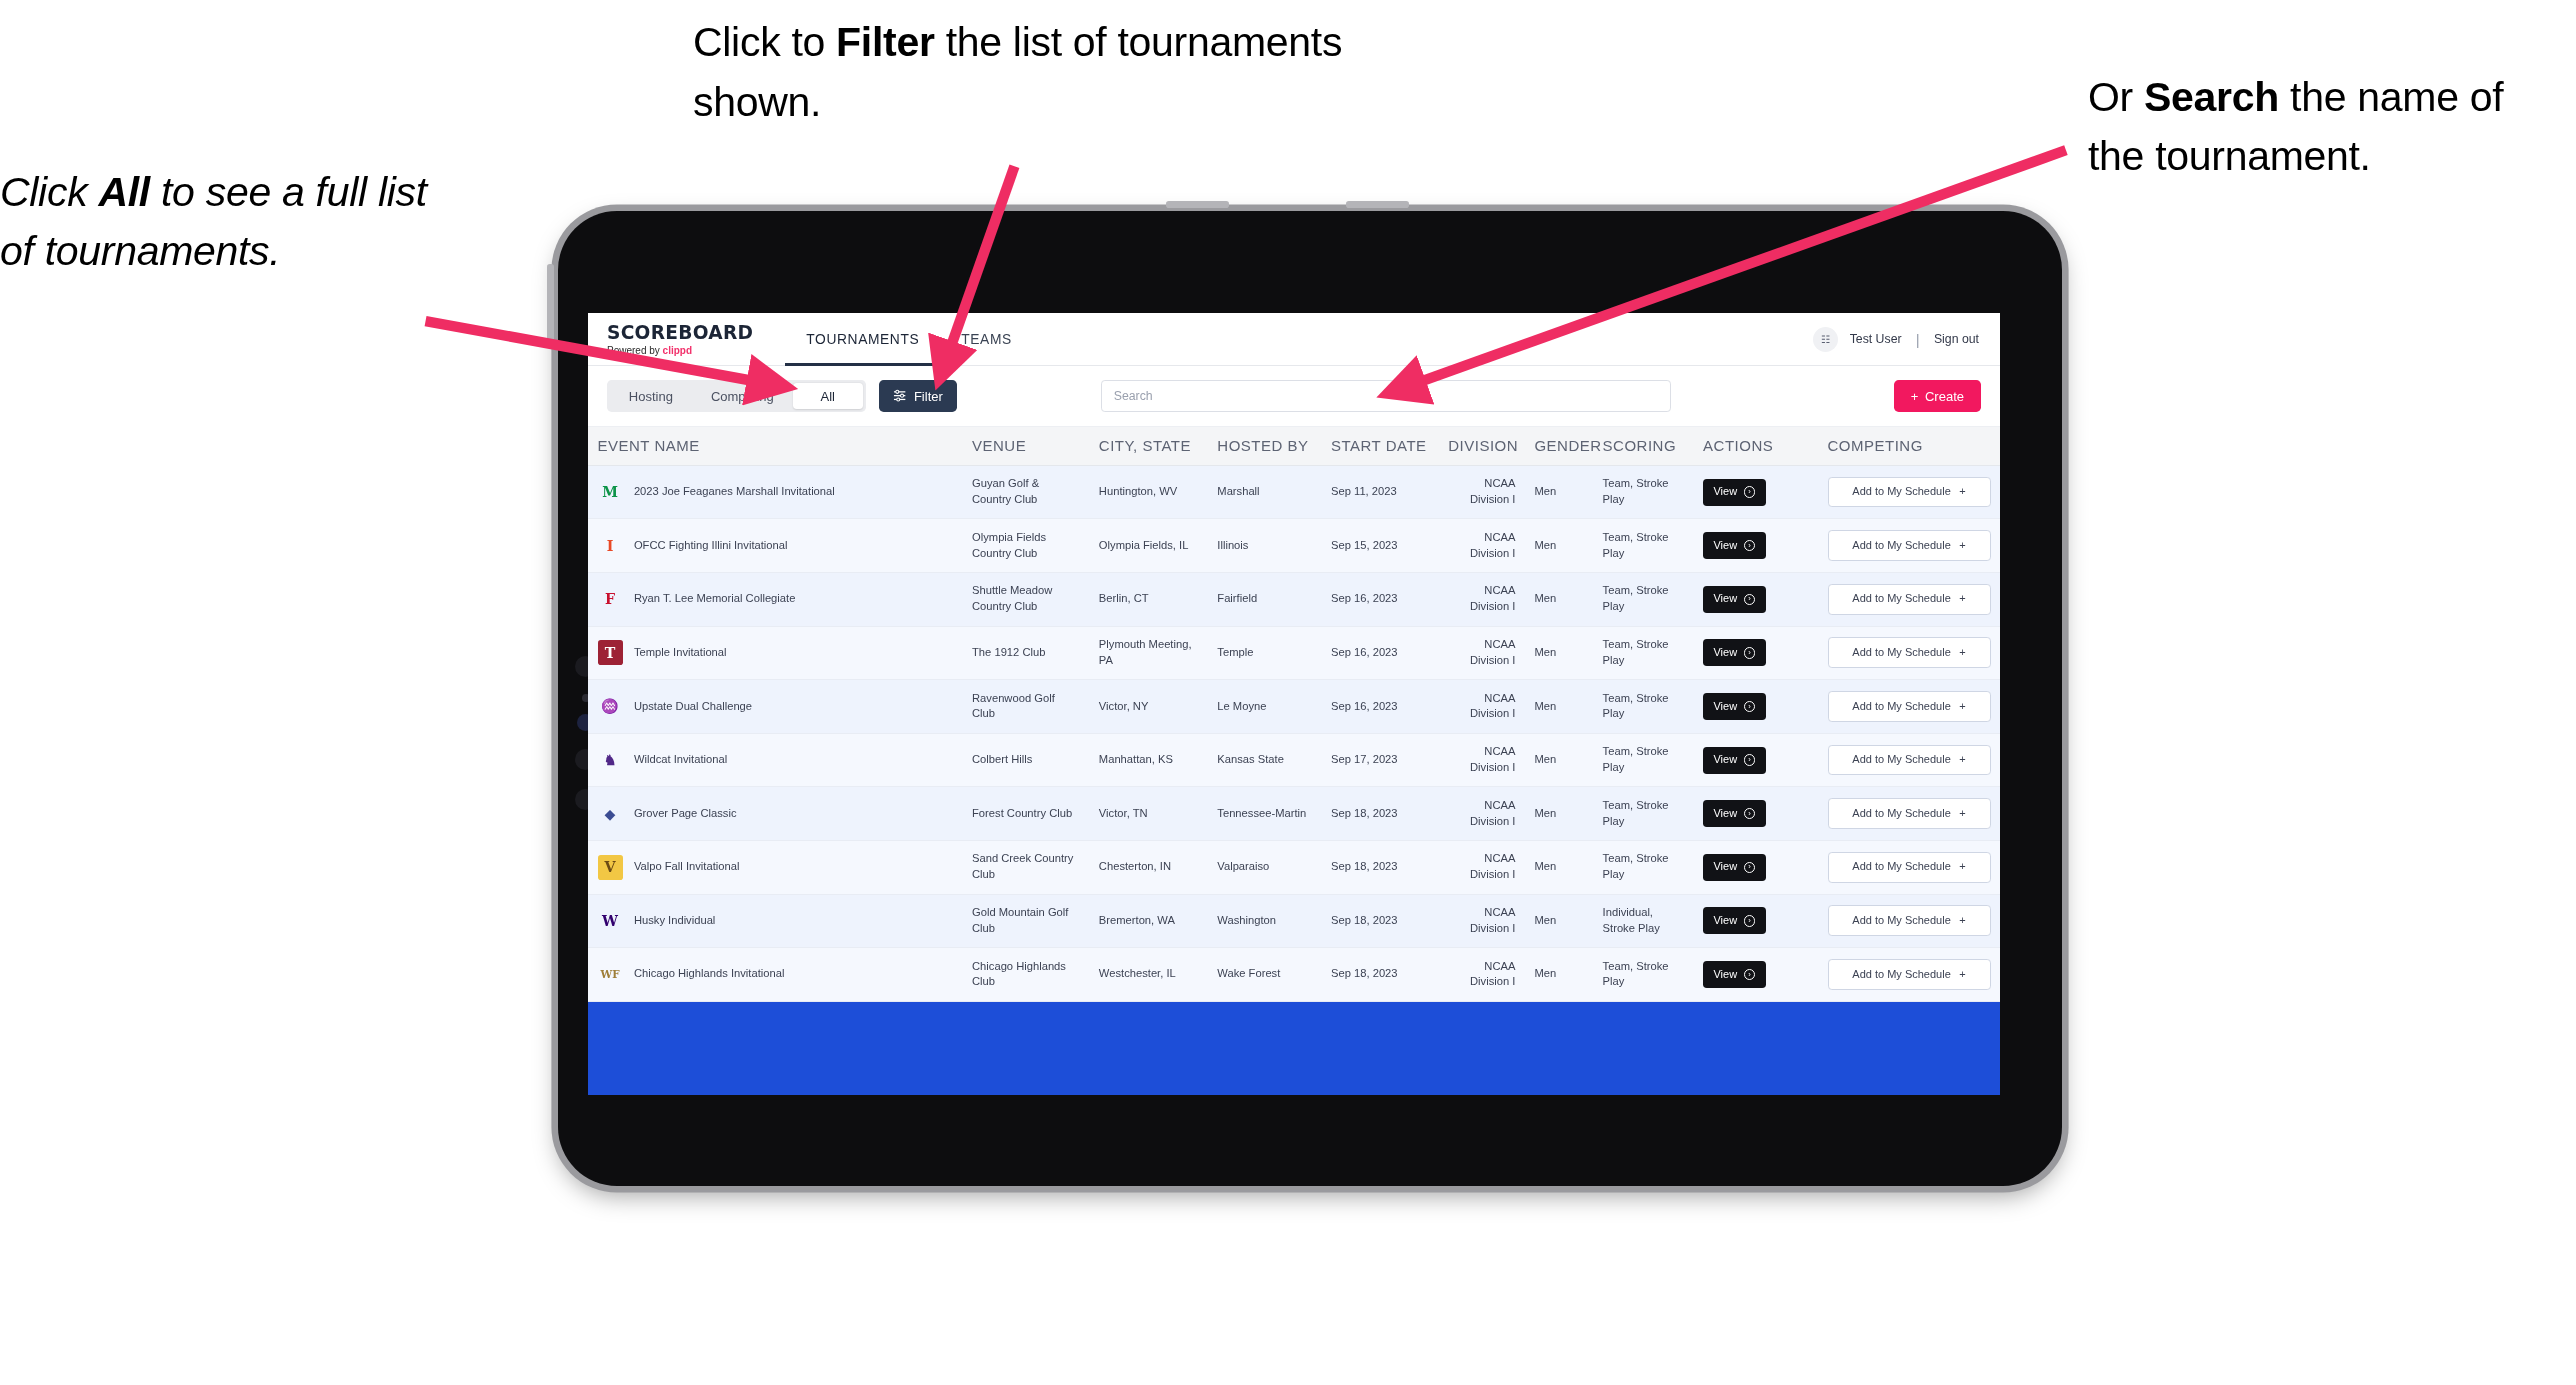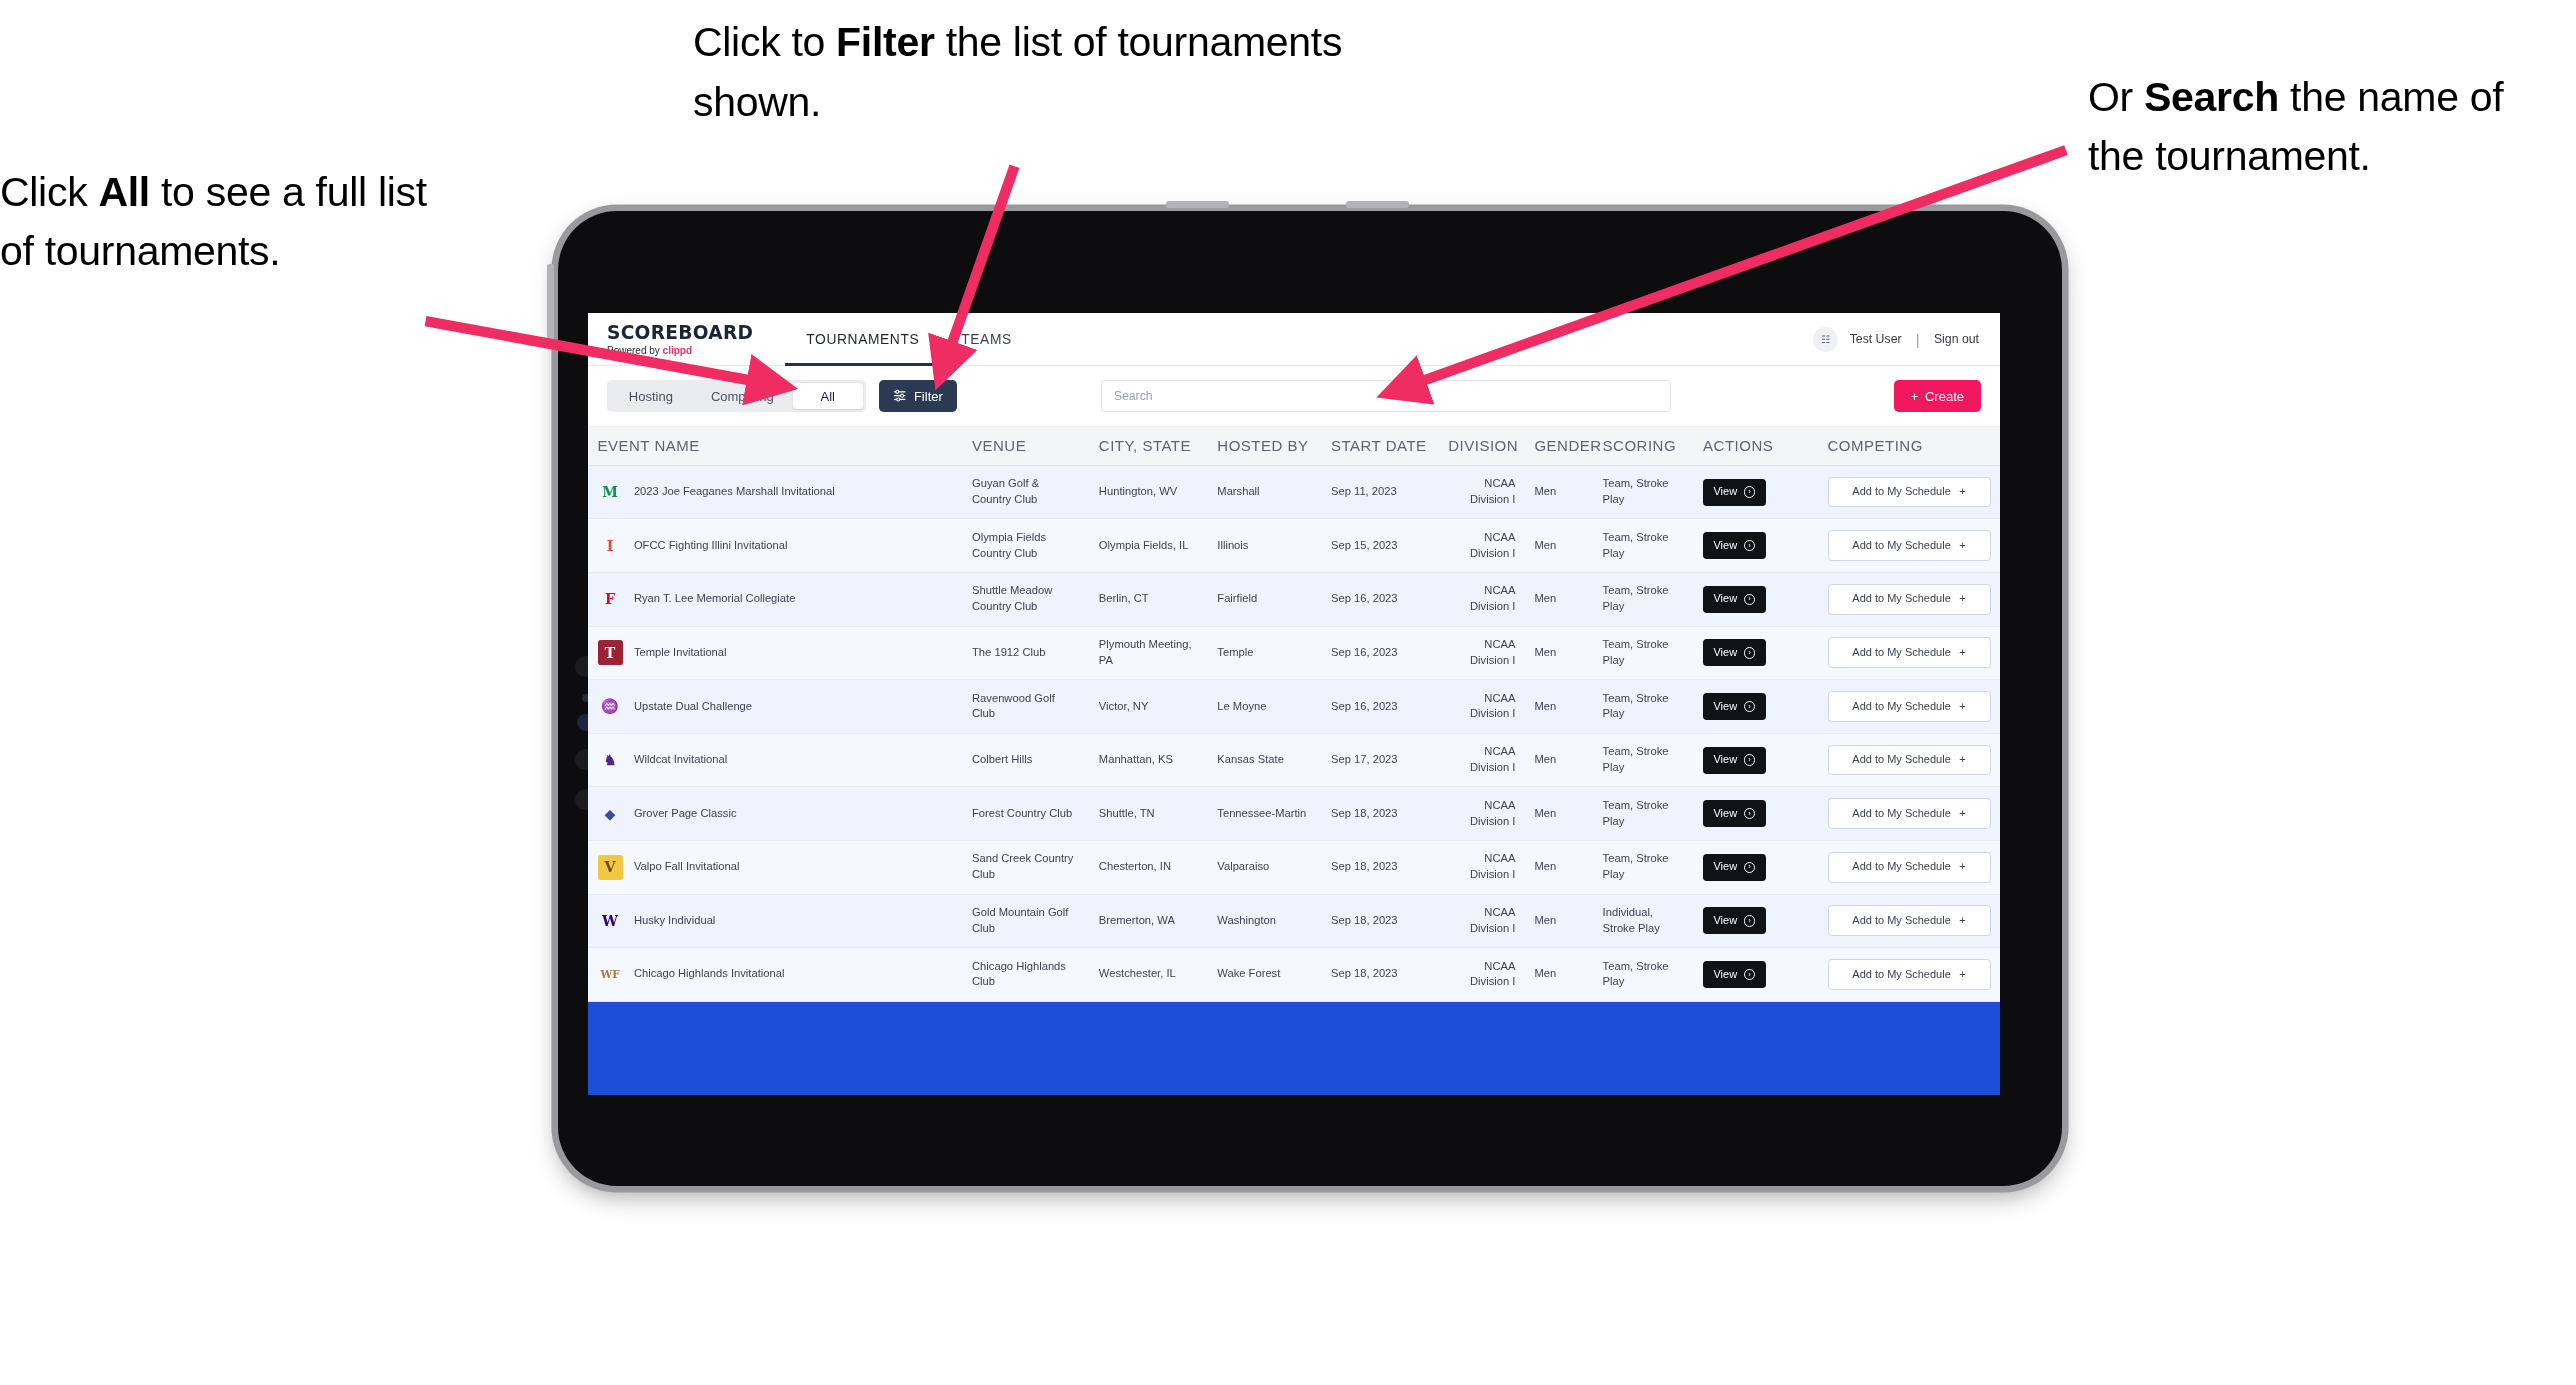--- a/index.html
+++ b/index.html
@@ -15,21 +15,21 @@
   .anno {
     position: absolute;
     font-family: "Liberation Sans", sans-serif;
     font-size: 41px;
     line-height: 1.45;
     color: #000;
     font-weight: 400;
     letter-spacing: -0.3px;
   }
   .anno b { font-weight: 700; }
-  #anno-all     { left: 0px;    top: 163px; width: 446px; }
+  #anno-all     { left: 0px;    top: 163px; width: 446px; font-style: italic; }
   #anno-filter  { left: 693px;  top: 13.3px;  width: 684px; }
   #anno-search  { left: 2088px; top: 68px;  width: 437px; }
 
   .arrow-svg { position: absolute; left: 0; top: 0; width: 2576px; height: 1386px; pointer-events: none; }
 
   
   .device {
     position: absolute;
     left: 558px; top: 211px;
     width: 1504px; height: 975px;
@@ -427,21 +427,21 @@
               </td>
             </tr>
             <tr>
               <td class="c-ev">
                 <div class="ev-cell">
                   <span class="ev-logo" style="color: rgb(59, 76, 147); background: transparent;">◆</span>
                   <span>Grover Page Classic</span>
                 </div>
               </td>
               <td class="c-ve">Forest Country Club</td>
-              <td class="c-ci">Shuttle, TN</td>
+              <td class="c-ci">Victor, TN</td>
               <td class="c-ho">Tennessee-Martin</td>
               <td class="c-sd">Sep 18, 2023</td>
               <td class="c-di">NCAA Division I</td>
               <td class="c-ge">Men</td>
               <td class="c-sc">Team, Stroke Play</td>
               <td class="c-ac"><div class="view-btn">
                   <span>View</span>
                   <span class="circ">›</span>
                 </div></td>
               <td class="c-co">

